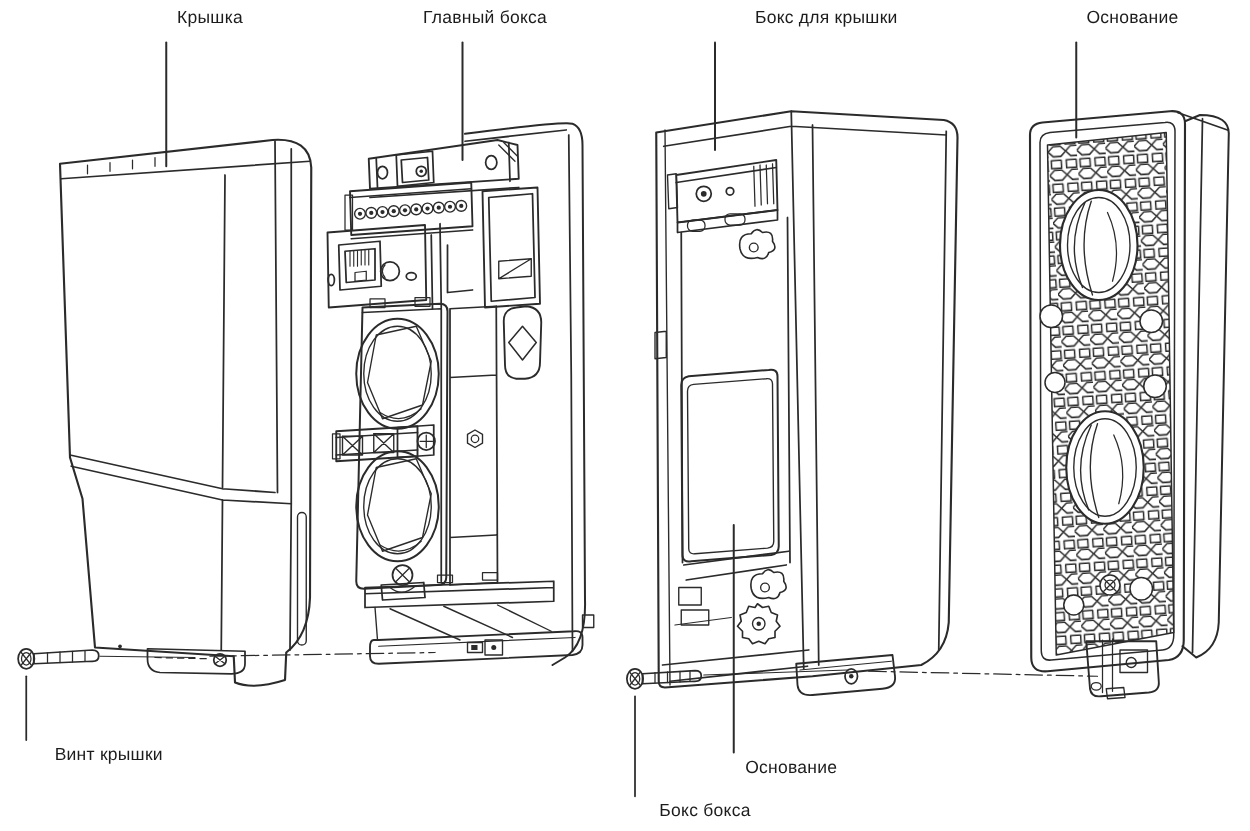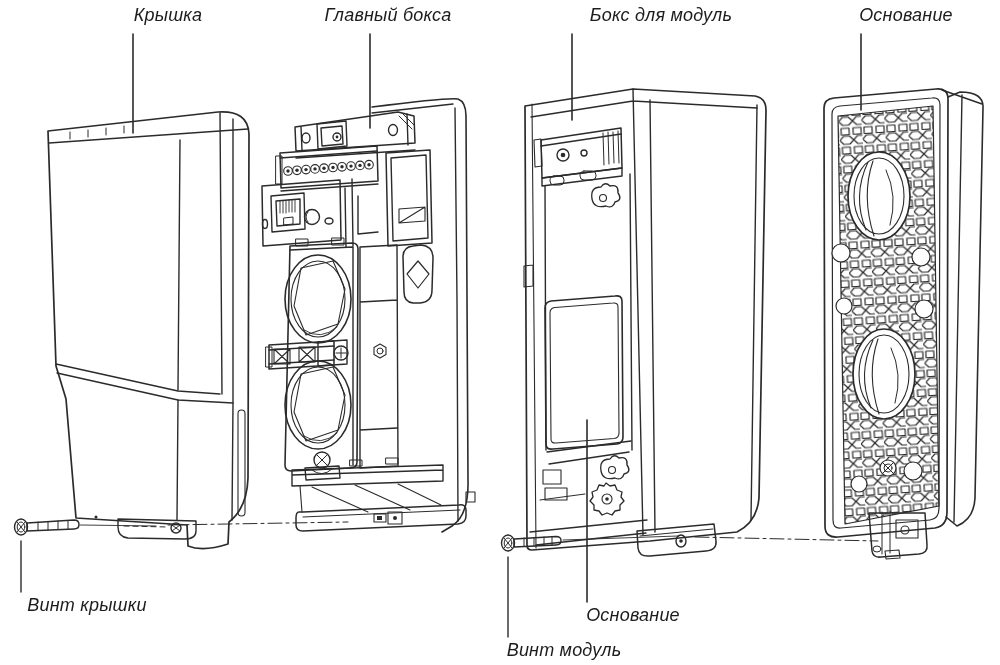--- a/index.html
+++ b/index.html
@@ -1,20 +1,20 @@
 <!DOCTYPE html>
 <html><head>
 <meta charset="utf-8">
 <style>
   html,body{margin:0;padding:0;background:#fff;}
   .stage{position:relative;width:1000px;height:665px;background:#ffffff;overflow:hidden;
          font-family:"Liberation Sans",sans-serif;}
   .stage svg{position:absolute;left:0;top:0;}
-  .lbl{position:absolute;font-size:18px;color:#1c1c1c;transform:translateX(-50%);
-       white-space:nowrap;letter-spacing:.2px;font-family:"Liberation Sans",sans-serif;font-style:italic;}
+  .lbl{position:absolute;font-size:14px;color:#1c1c1c;transform:translateX(-50%);
+       white-space:nowrap;letter-spacing:.2px;font-family:"Liberation Sans",sans-serif;}
 </style>
 </head>
 <body>
 
 <div class="stage">
 
 <svg width="1000" height="665" viewBox="0 0 1000 665" fill="none" stroke="#2b2b2b" stroke-width="1.4" stroke-linecap="round" stroke-linejoin="round">
 
   <defs>
     <pattern id="honeycomb" width="23" height="19" patternUnits="userSpaceOnUse" patternTransform="rotate(-4 885 300)">
@@ -266,18 +266,18 @@
     <path d="M133,34 L133,133"></path>
     <path d="M370,34 L370,128"></path>
     <path d="M572,34 L572,120"></path>
     <path d="M861,34 L861,110"></path>
     <path d="M587,420 L587,602"></path>
   </g>
 </svg>
 
   <div class="lbl" style="left:168px;top:5px">Крышка</div>
   <div class="lbl" style="left:388px;top:5px">Главный бокса</div>
-  <div class="lbl" style="left:661px;top:5px">Бокс для модуль</div>
+  <div class="lbl" style="left:661px;top:5px">Бокс для крышки</div>
   <div class="lbl" style="left:87px;top:595px">Винт крышки</div>
   <div class="lbl" style="left:906px;top:5px">Основание</div>
   <div class="lbl" style="left:633px;top:605px">Основание</div>
-  <div class="lbl" style="left:564px;top:640px">Винт модуль</div>
+  <div class="lbl" style="left:564px;top:640px">Бокс бокса</div>
 </div>
 
 </body></html>

